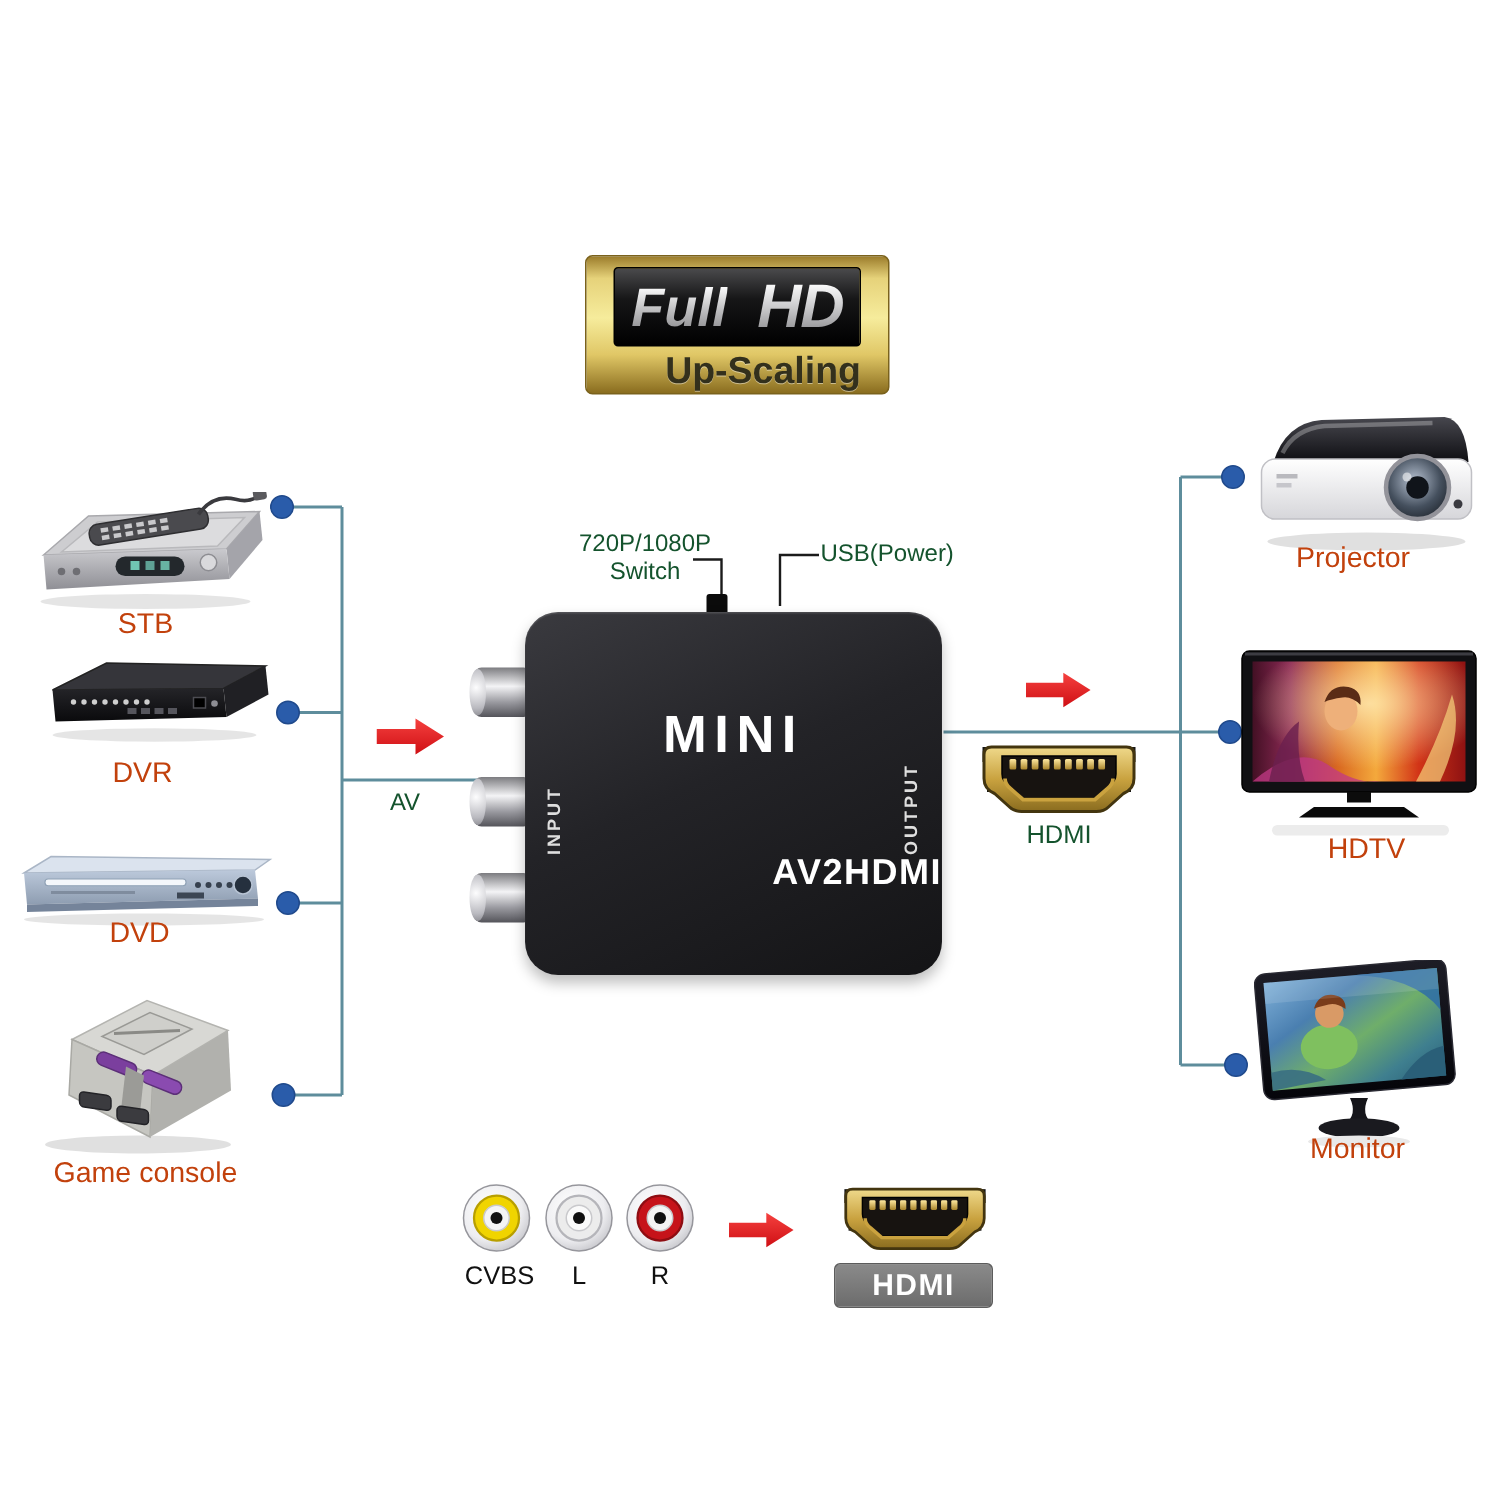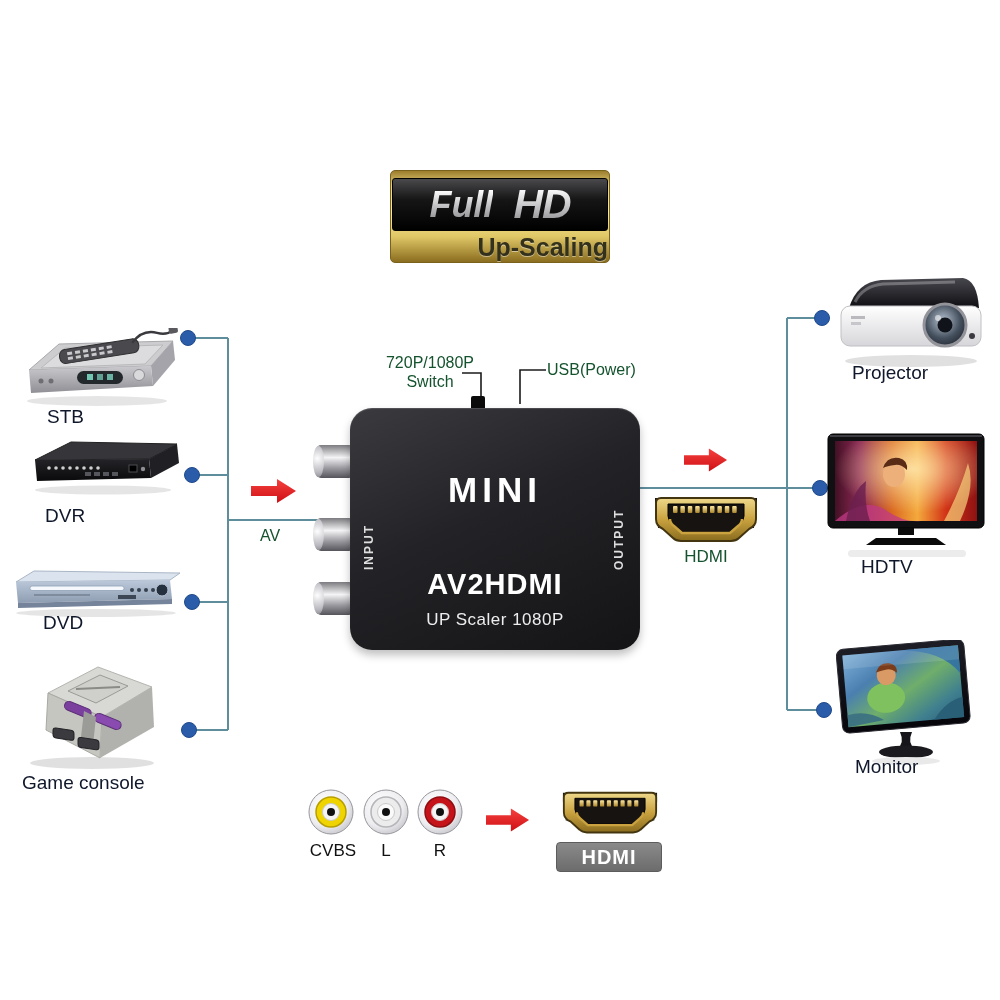--- a/index.html
+++ b/index.html
@@ -5,51 +5,51 @@
   html,body{margin:0;padding:0;background:#fff;}
   .canvas{position:relative;width:1000px;height:1000px;background:#fff;overflow:hidden;
           font-family:"Liberation Sans",sans-serif;color:#151515;}
   svg{display:block;}
 
   
   .wires{position:absolute;inset:0;z-index:1;}
 
   
   .device{position:absolute;z-index:2;}
-  .dev-label{position:absolute;z-index:4;text-align:left;font-size:19px;font-weight:500;color:#0f172a;}
-
-  
-  .badge{position:absolute;left:390px;top:170px;width:220px;height:93px;z-index:3;
+  .dev-label{position:absolute;z-index:4;text-align:center;font-size:19px;font-weight:500;color:#c2410c;}
+
+  
+  .badge{position:absolute;left:390px;top:170px;width:203px;height:93px;z-index:3;
          background:linear-gradient(180deg,#9c7d2c 0%,#e6d27a 16%,#f6ec9c 45%,#e0c766 72%,#8a6d1f 100%);
-         border:1px solid #7a621c;border-radius:5px;box-sizing:border-box;padding:7px 1px 0;}
+         border:1px solid #7a621c;border-radius:5px;box-sizing:border-box;padding:7px 18px 0;}
   .badge-screen{height:51px;border-radius:3px;display:flex;align-items:center;justify-content:center;
          background:linear-gradient(180deg,#4a4a4c 0%,#161617 40%,#000 100%);border:1px solid #000;}
   .badge-full{font-style:italic;font-weight:700;font-size:36px;letter-spacing:0;
          background:linear-gradient(180deg,#ffffff 15%,#bdbdbf 55%,#8b8b8e 90%);
          -webkit-background-clip:text;background-clip:text;color:transparent;}
   .badge-hd{font-style:italic;font-weight:800;font-size:41px;letter-spacing:-1px;margin-left:20px;
          background:linear-gradient(180deg,#ffffff 15%,#c4c4c6 55%,#8b8b8e 90%);
          -webkit-background-clip:text;background-clip:text;color:transparent;}
   .badge-sub{text-align:right;font-size:25px;font-weight:700;color:#33301c;margin-top:2px;
          text-shadow:0 1px 0 rgba(255,255,255,.45);}
 
   
   .converter{position:absolute;left:350px;top:408px;width:278px;height:242px;z-index:3;
          border-radius:22px;background:linear-gradient(155deg,#3a3a3f 0%,#232327 45%,#141416 100%);
-         box-shadow:0 5px 9px rgba(0,0,0,.25), inset 0 1px 1px rgba(255,255,255,.15);padding-left:12px;}
+         box-shadow:0 5px 9px rgba(0,0,0,.25), inset 0 1px 1px rgba(255,255,255,.15);}
   .switch-nub{position:absolute;left:471px;top:396px;width:14px;height:14px;background:#0b0b0b;
          border-radius:2px;z-index:2;}
   .jack{position:absolute;left:316px;width:38px;height:33px;z-index:2;border-radius:5px;
          background:linear-gradient(180deg,#7c7c80 0%,#f4f4f6 38%,#9a9aa0 70%,#54545a 100%);}
   .jack::before{content:"";position:absolute;left:-3px;top:1px;width:11px;height:31px;border-radius:50%;
          background:radial-gradient(circle at 40% 40%,#fdfdfe,#b9b9bf 70%,#8c8c92);}
   .cv-brand{position:absolute;left:0;top:62px;width:100%;text-align:center;color:#fff;
          font-size:35px;font-weight:800;letter-spacing:5px;}
-  .cv-model{position:absolute;left:0;top:160px;width:100%;text-align:center;color:#fff;
-         font-size:29px;font-weight:800;letter-spacing:1px;}
+  .cv-model{position:absolute;left:0;top:160px;width:100%;text-align:right;color:#fff;
+         font-size:24px;font-weight:800;letter-spacing:1px;}
   .cv-sub{position:absolute;left:0;top:202px;width:100%;text-align:center;color:#ededed;
          font-size:17px;font-weight:500;letter-spacing:.5px;}
   .cv-vert{position:absolute;color:#dedede;font-size:12px;font-weight:600;letter-spacing:2px;
          writing-mode:vertical-rl;transform:rotate(180deg);}
   .cv-input{left:12px;top:92px;height:70px;}
   .cv-output{right:14px;top:82px;height:80px;}
 
   
   .anno{position:absolute;z-index:4;font-size:16px;color:#14532d;}
   .switch-label{left:378px;top:353px;width:104px;text-align:center;line-height:1.2;}
@@ -353,21 +353,20 @@
   <div class="dev-label" style="left:855px;top:756px;width:100px;">Monitor</div>
 
   <div class="switch-nub"></div>
   <span class="jack" style="top:445px;"></span>
   <span class="jack" style="top:518px;"></span>
   <span class="jack" style="top:582px;"></span>
 
   <div class="converter">
     <div class="cv-brand">MINI</div>
     <div class="cv-model">AV2HDMI</div>
-    <div class="cv-sub">UP Scaler 1080P</div>
     <div class="cv-vert cv-input">INPUT</div>
     <div class="cv-vert cv-output">OUTPUT</div>
   </div>
 
   <div class="anno switch-label">
     <div>720P/1080P</div>
     <div>Switch</div>
   </div>
   <div class="anno usb-label">USB(Power)</div>
   <div class="anno av-label">AV</div>

